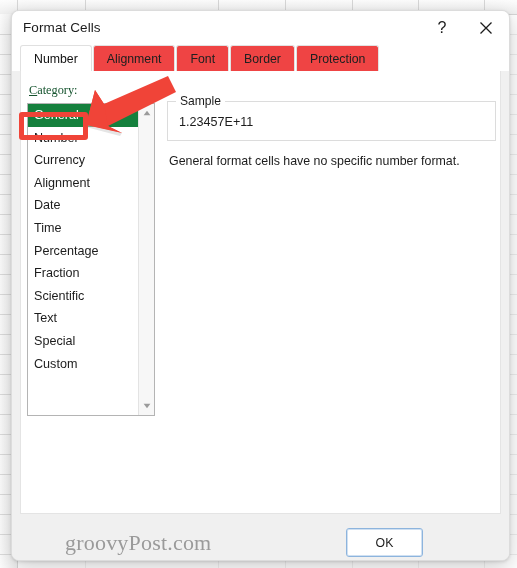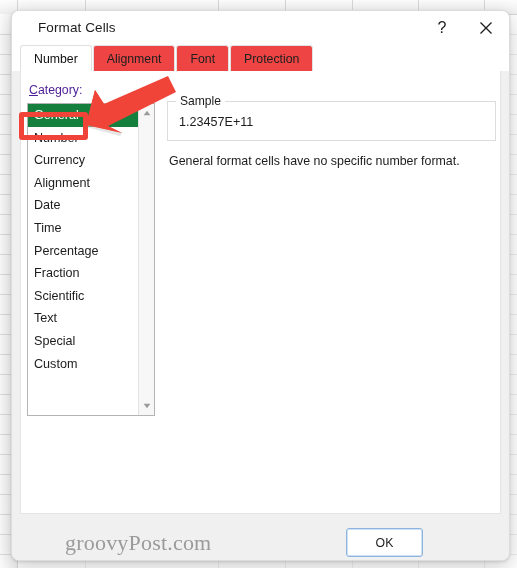--- a/index.html
+++ b/index.html
@@ -23,39 +23,39 @@
   .sheet .rowsep{position:absolute;left:0;width:17px;height:1px;background:#dcdcdc;}
 
   
   .dialog{
     position:absolute;left:11px;top:10px;width:497px;height:549px;
     background:#f0f0f0;border:1px solid #dcdcdc;border-radius:8px;
     box-shadow:0 6px 22px rgba(0,0,0,.20), 0 1px 3px rgba(0,0,0,.12);
     overflow:hidden;
   }
   .titlebar{position:relative;height:34px;background:#ffffff;}
-  .title{position:absolute;left:26px;top:9px;font-size:13.5px;color:#1b1b1b;letter-spacing:.1px;text-align:right;}
+  .title{position:absolute;left:11px;top:9px;font-size:13.5px;color:#1b1b1b;letter-spacing:.1px;text-align:right;}
   .tbtn{position:absolute;top:0;width:42px;height:34px;display:flex;align-items:center;justify-content:center;cursor:default;}
   .tbtn.help{right:46px;}
   .tbtn.close{right:2px;}
   .tbtn .q{font-size:16px;color:#1b1b1b;line-height:1;}
   .tbtn svg{display:block;}
 
   
   .tabstrip{position:absolute;left:0;top:34px;width:497px;height:26px;background:#ffffff;}
   .tabs{position:absolute;left:8px;top:0;display:flex;height:26px;}
   .tab{height:26px;display:flex;align-items:center;padding:0 13px;
     font-size:12.3px;color:#202020;background:#ef4444;border:1px solid #e2e2e2;border-bottom:none;
     border-top-left-radius:3px;border-top-right-radius:3px;margin-right:1px;}
   .tab.active{background:#ffffff;border-color:#e0e0e0;color:#111;}
 
   
   .content{position:absolute;left:8px;top:60px;width:481px;height:443px;
     background:#ffffff;border:1px solid #e4e4e4;border-top:none;box-sizing:border-box;}
-  .cat-label{position:absolute;left:8px;top:12px;font-size:12.3px;color:#4c1d95;}
+  .cat-label{position:absolute;left:8px;top:12px;font-size:12.3px;color:#14532d;font-family:Liberation Serif, serif;}
   .cat-label u{text-decoration:underline;}
 
   .listbox{position:absolute;left:6px;top:32px;width:128px;height:313px;
     background:#ffffff;border:1px solid #b4b4b4;box-sizing:border-box;overflow:hidden;}
   .listitems{position:absolute;left:0;top:0;width:111px;}
   .li{height:22.6px;line-height:22.6px;padding-left:6px;font-size:12.6px;color:#1c1c1c;white-space:nowrap;}
   .li.sel{background:#15803d;color:#ffffff;}
 
   .scroll{position:absolute;right:0;top:0;width:16px;height:311px;background:#f7f7f7;border-left:1px solid #e3e3e3;box-sizing:border-box;}
   .sarrow{position:absolute;left:0;width:16px;height:16px;display:flex;align-items:center;justify-content:center;}
@@ -173,20 +173,21 @@
           <path d="M1.5 1.5 L12.5 12.5 M12.5 1.5 L1.5 12.5" stroke="#1b1b1b" stroke-width="1.3" fill="none"></path>
         </svg>
       </div>
     </div>
 
     <div class="tabstrip">
       <div class="tabs">
         <div class="tab active">Number</div>
         <div class="tab">Alignment</div>
         <div class="tab">Font</div>
+        <div class="tab">Border</div>
         <div class="tab">Protection</div>
       </div>
     </div>
 
     <div class="content">
 
       <div class="cat-label"><u>C</u><span>ategory:</span></div>
 
       <div class="listbox">
         <div class="listitems" id="catlist">

